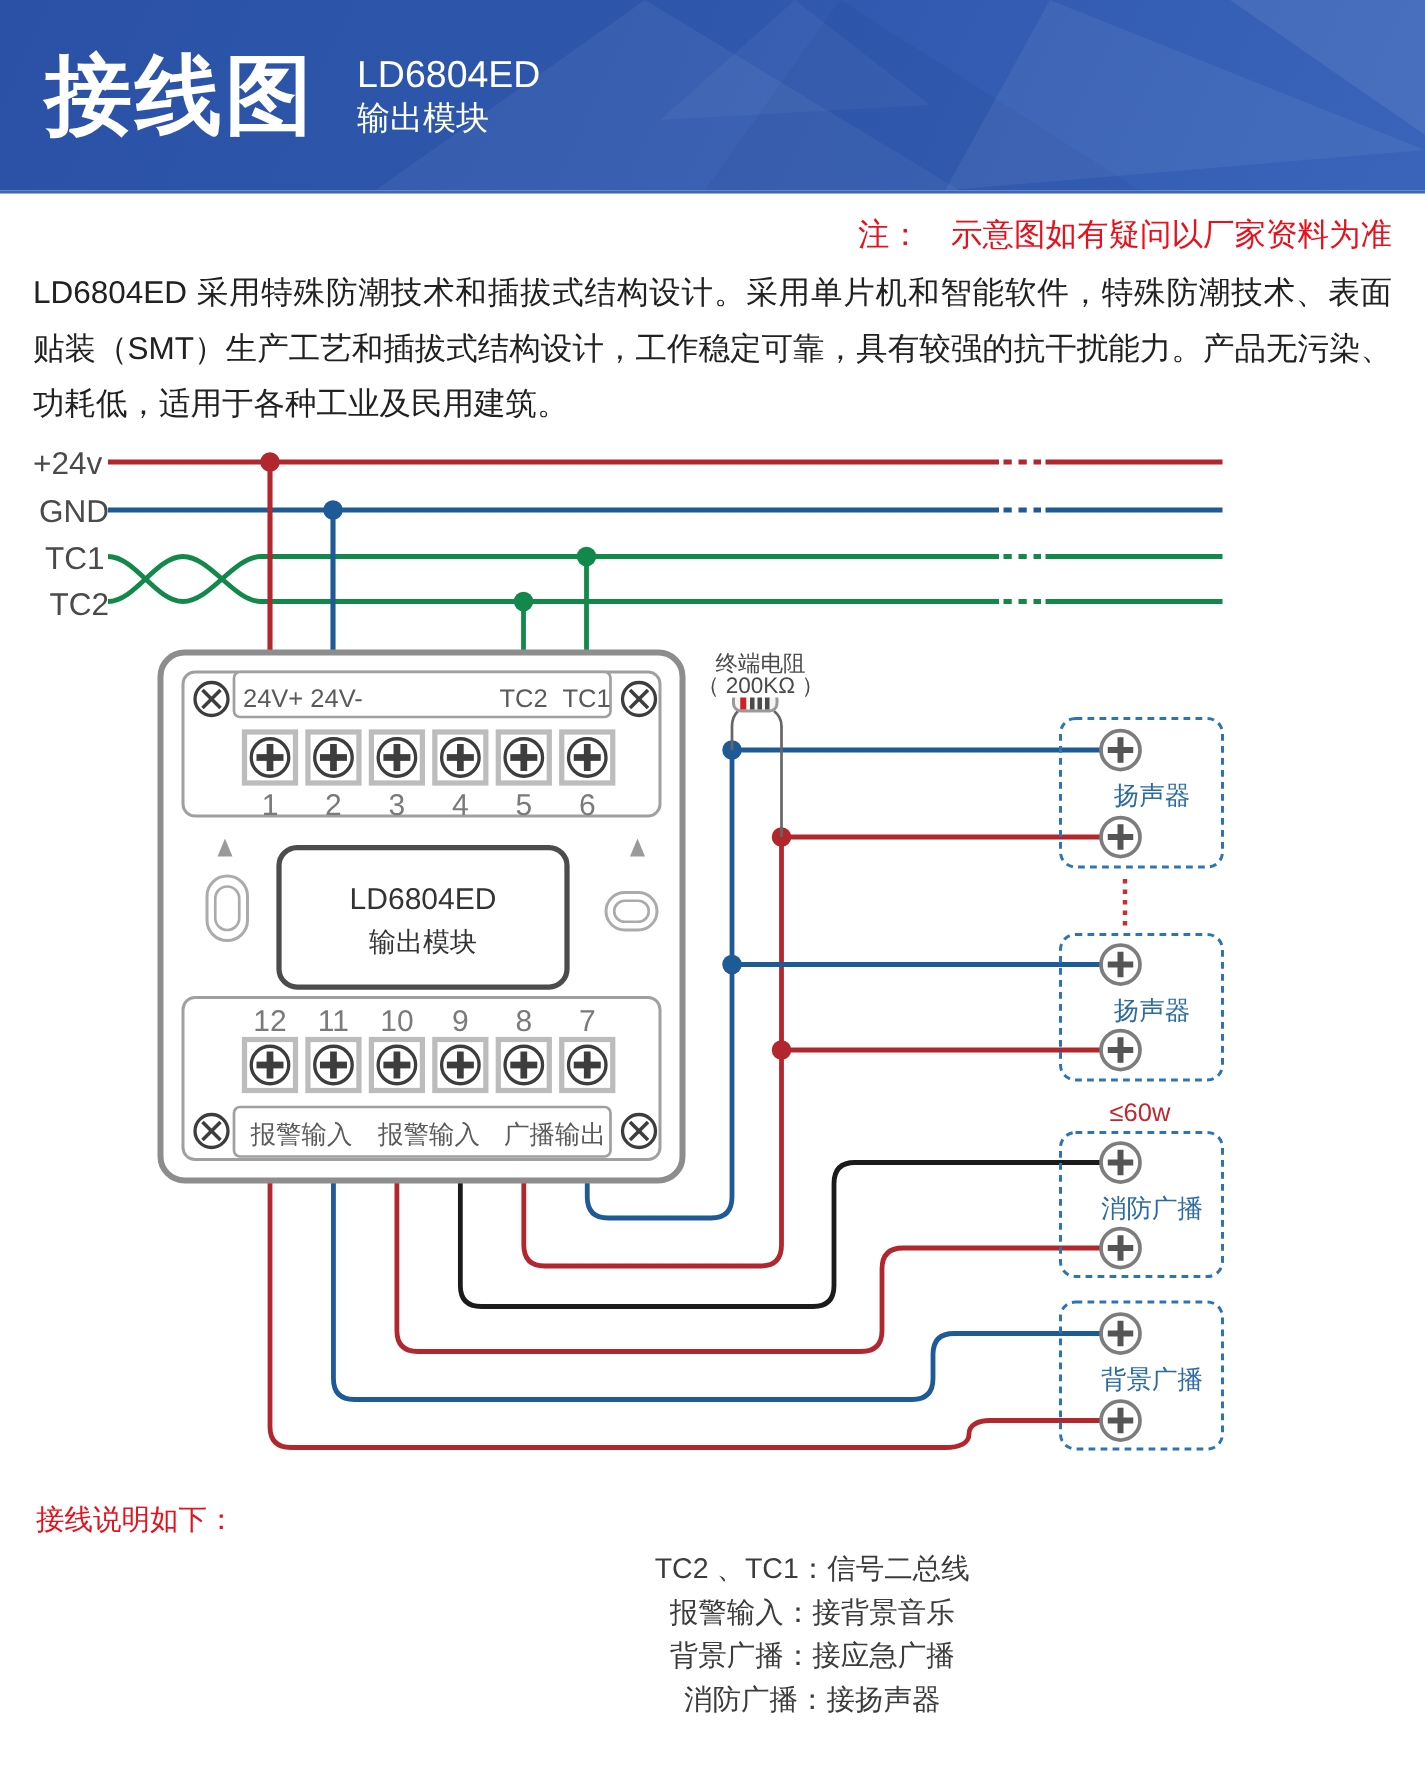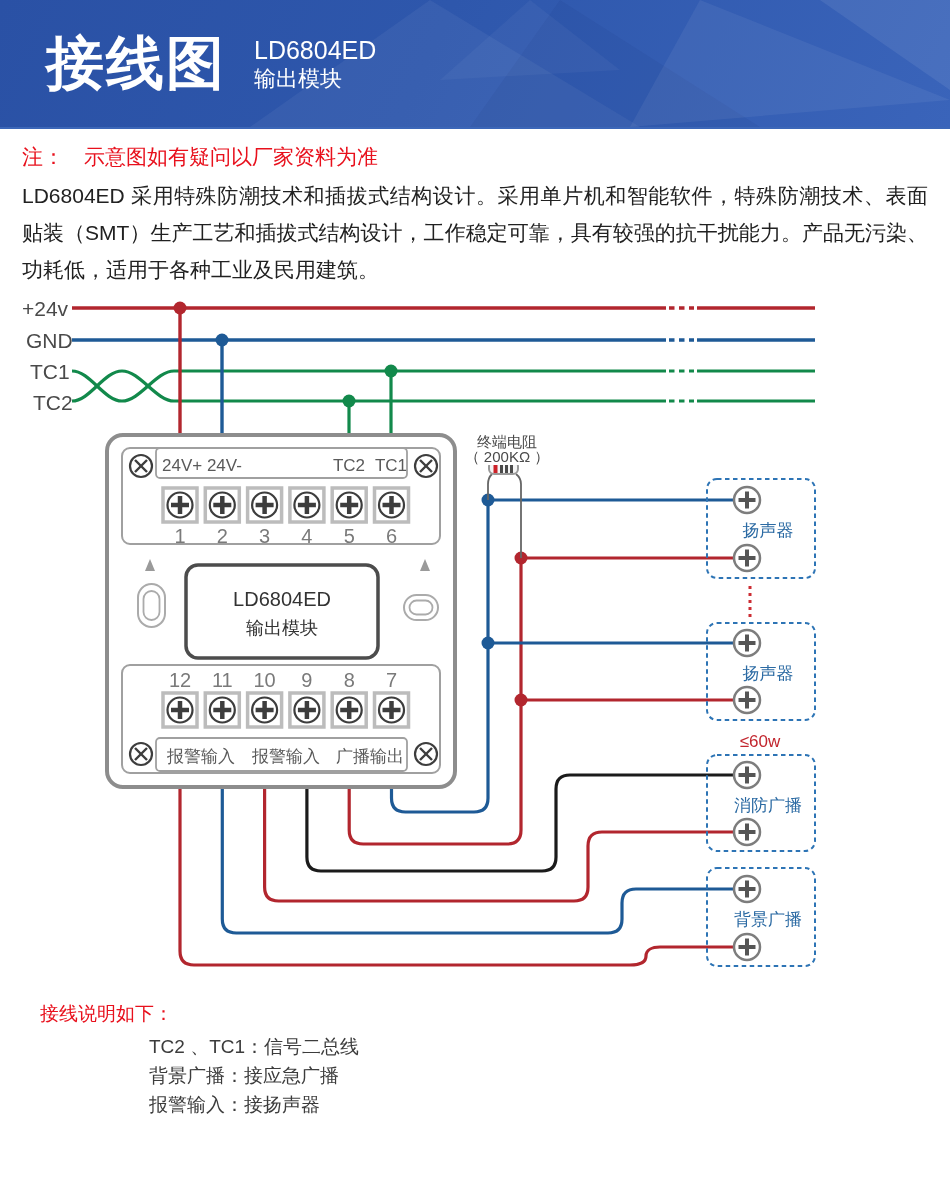--- a/index.html
+++ b/index.html
@@ -3,41 +3,41 @@
 <meta charset="utf-8">
 <style>
   html,body{margin:0;padding:0;}
   body{
     width:950px;height:1179px;overflow:hidden;background:#ffffff;
     font-family:"Liberation Sans","DejaVu Sans",sans-serif;
   }
   
   .header{
     position:relative;height:127px;background:linear-gradient(115deg,#2a51a5 0%,#2e57ac 45%,#3a64ba 100%);
-    display:flex;align-items:center;overflow:hidden;border-bottom:2px solid #3c67b8;padding-left:16px;
+    display:flex;align-items:center;overflow:hidden;border-bottom:2px solid #3c67b8;
   }
   .header svg.poly{position:absolute;inset:0;}
   .header .title{
     position:relative;color:#fff;font-size:58px;font-weight:bold;margin-left:30px;letter-spacing:2px;
   }
   .header .sub{position:relative;margin-left:28px;color:#fff;}
   .header .sub .model{font-size:25px;line-height:30px;}
   .header .sub .mtype{font-size:22px;line-height:28px;}
   
-  .note{margin:15px 22px 0;font-size:21px;line-height:26px;color:#e8101c;}
+  .note{margin:15px 22px 0;font-size:21px;line-height:26px;color:#e8101c;text-align:right;}
   .note .txt{margin-left:20px;}
   .desc{margin:7px 22px 0;font-size:21px;line-height:37px;color:#212121;text-align:justify;}
   
   svg.diagram{display:block;}
   svg text{font-family:"Liberation Sans","DejaVu Sans",sans-serif;}
   
-  .legend{margin-top:4px;padding-left:16px;}
+  .legend{margin-top:4px;}
   .legend .head{margin-left:24px;font-size:19px;line-height:24px;color:#e8101c;}
   .legend .items{margin:6px 0 0 133px;font-size:19px;color:#3c3c3c;}
-  .legend .items div{line-height:29px;}
+  .legend .items div{line-height:29px;text-align:center;}
 </style>
 </head>
 <body>
 
 <div class="header">
   <svg class="poly" width="950" height="127" viewBox="0 0 950 127">
     <polygon points="430,0 640,127 250,127" fill="rgba(255,255,255,0.05)"></polygon>
     <polygon points="560,0 760,127 470,127" fill="rgba(0,20,70,0.05)"></polygon>
     <polygon points="700,0 950,100 630,127" fill="rgba(255,255,255,0.06)"></polygon>
     <polygon points="820,0 950,0 950,90" fill="rgba(255,255,255,0.08)"></polygon>
@@ -213,16 +213,17 @@
   <text x="768" y="808" font-size="17" fill="#2b6aa3" text-anchor="middle">消防广播</text>
   <text x="768" y="922" font-size="17" fill="#2b6aa3" text-anchor="middle">背景广播</text>
   <line x1="750" y1="583" x2="750" y2="614" stroke="#cc2d33" stroke-width="3" stroke-dasharray="3 4"></line>
   <text x="760" y="744" font-size="17" fill="#c2262e" text-anchor="middle">≤60w</text>
 </svg>
 
 <div class="legend">
   <div class="head">接线说明如下：</div>
   <div class="items">
     <div>TC2 、TC1：信号二总线</div>
+    <div>报警输入：接背景音乐</div>
     <div>背景广播：接应急广播</div>
-    <div>报警输入：接扬声器</div>
+    <div>消防广播：接扬声器</div>
   </div>
 </div>
 
 </body></html>

